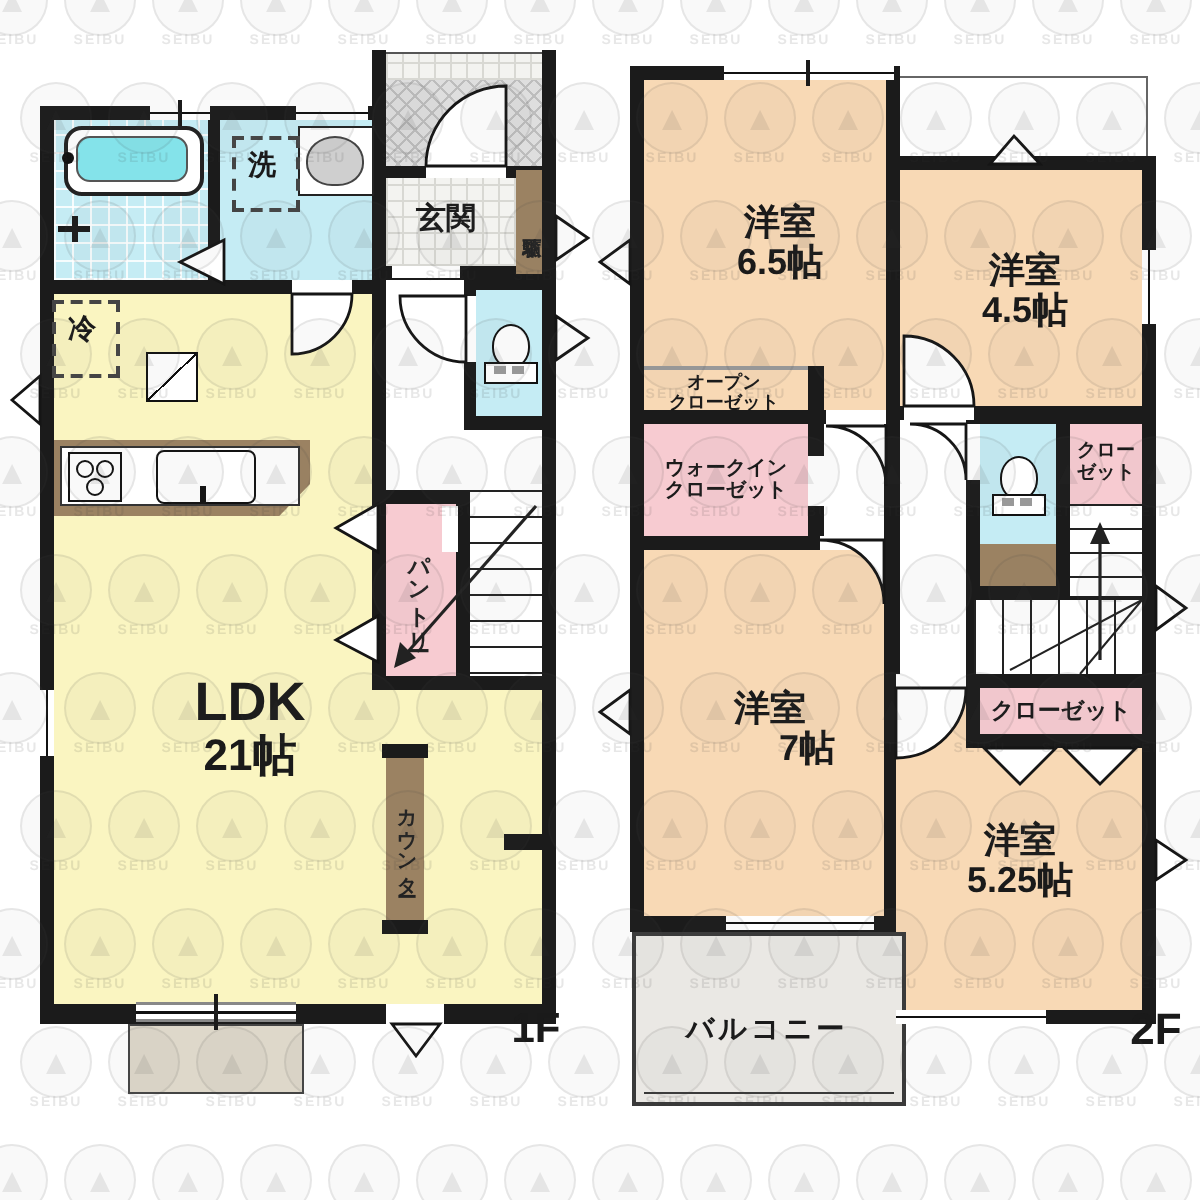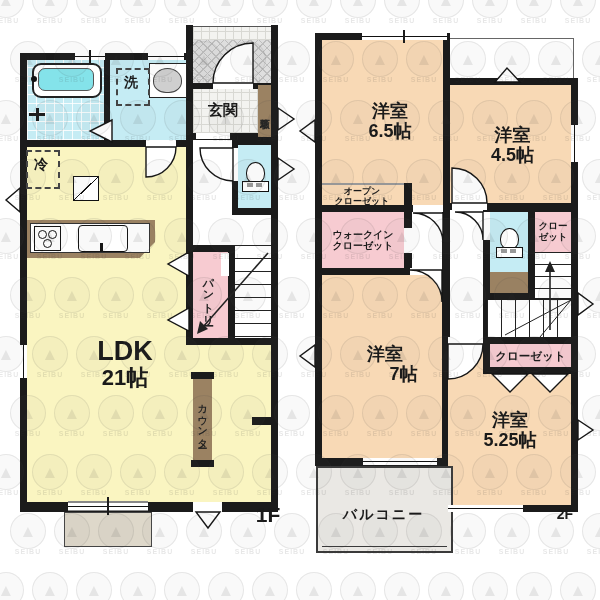--- a/index.html
+++ b/index.html
@@ -290,21 +290,21 @@
     <span style="font-size:18px;">洋室</span>
     <span style="font-size:18px;margin-left:37px;">7帖</span>
   </div>
   <div class="lbl z6" style="left:450px;top:402px;width:120px;height:56px;">
     <span style="font-size:18px;">洋室</span>
     <span style="font-size:18px;">5.25帖</span>
   </div>
   <div class="lbl z6" style="left:322px;top:504px;width:123px;height:22px;font-size:14px;letter-spacing:2px;">
       <span>バルコニー</span>
     </div>
-  <div class="lbl z6" style="left:543px;top:503px;width:44px;height:24px;font-size:14px;">
+  <div class="lbl z6" style="left:556px;top:503px;width:44px;height:24px;font-size:22px;">
       <span>2F</span>
     </div>
 
 
   <div id="wm">
       <div class="wm-tile" style="left: -14px; top: -18px;">
         <div class="wm-disc">
           <span class="wm-glyph">▲</span>
         </div>
         <div class="wm-text">SEIBU</div>

